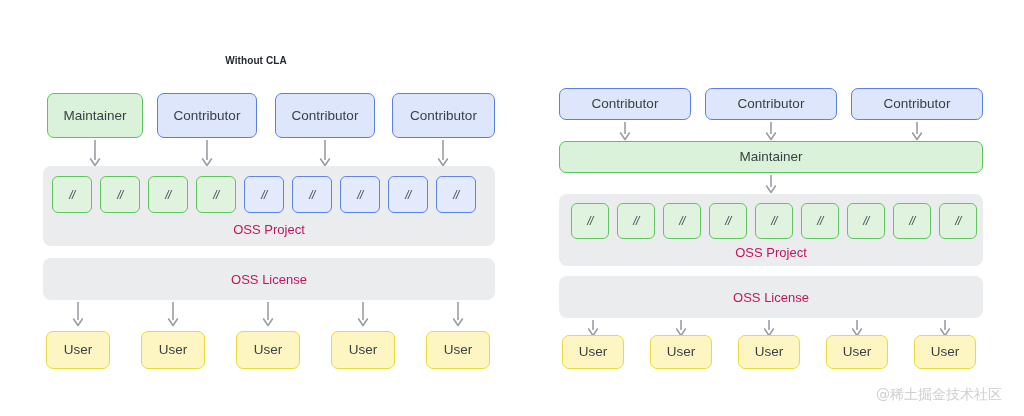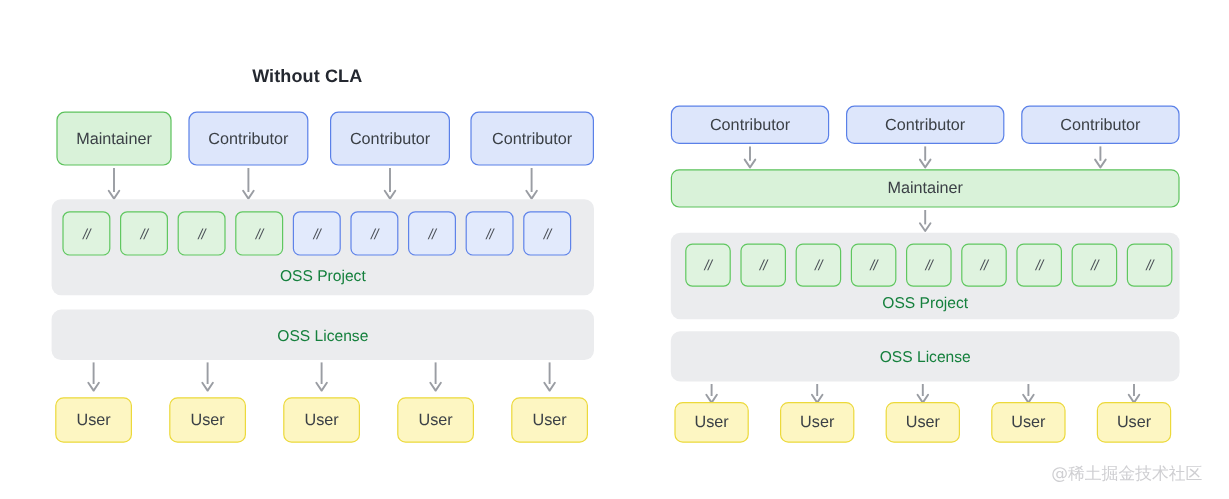--- a/index.html
+++ b/index.html
@@ -23,21 +23,21 @@
   }
   #panel-left  { left: 0px;   width: 512px; }
   #panel-right { left: 512px; width: 512px; }
 
   .panel-title {
     position: absolute;
     top: 55px;
     left: 0;
     width: 100%;
     text-align: center;
-    font-size: 15px;
+    font-size: 10px;
     font-weight: bold;
     color: #242830;
     letter-spacing: 0.1px;
   }
 
   
   .node {
     position: absolute;
     box-sizing: border-box;
     display: flex;
@@ -71,21 +71,21 @@
     box-sizing: border-box;
     background: #ebecee;
     border-radius: 8px;
   }
   .band-label {
     position: absolute;
     left: 0;
     width: 100%;
     text-align: center;
     font-size: 13px;
-    color: #15803d;
+    color: #be185d;
     white-space: nowrap;
   }
 
   
   .chip {
     position: absolute;
     box-sizing: border-box;
     display: flex;
     align-items: center;
     justify-content: center;

